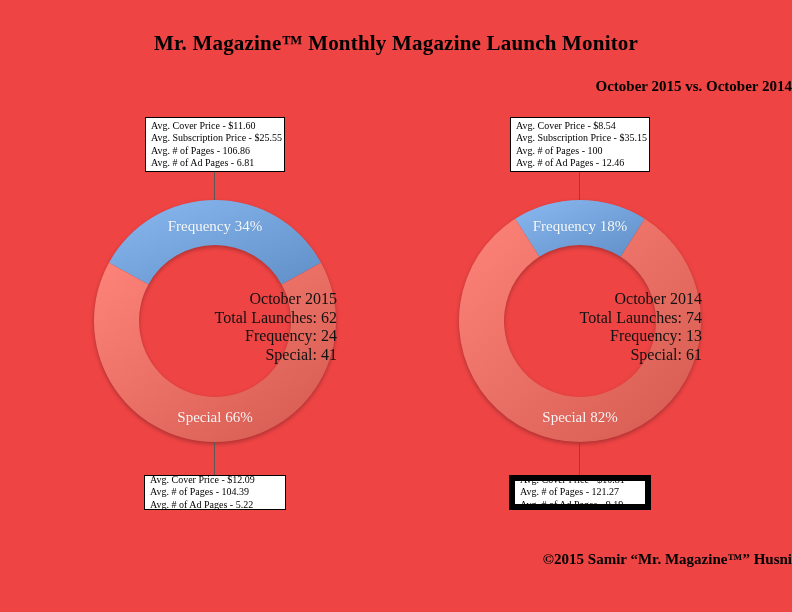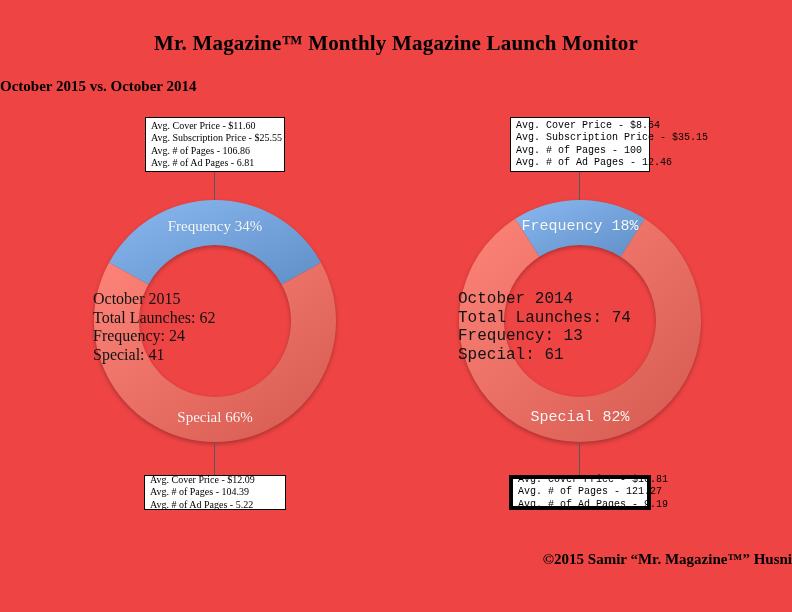--- a/index.html
+++ b/index.html
@@ -2,46 +2,46 @@
 <html><head>
 <meta charset="utf-8">
 <style>
   html,body{margin:0;padding:0;background:#fff;}
   .page{
     position:relative;width:792px;height:612px;background:#ef4444;
     font-family:"Liberation Serif","DejaVu Serif",serif;color:#000;overflow:hidden;
   }
   .title{position:absolute;top:31px;left:0;width:100%;text-align:center;
     font-size:21px;font-weight:bold;letter-spacing:.2px;}
-  .subtitle{position:absolute;top:78px;left:0;width:100%;text-align:left;
+  .subtitle{position:absolute;top:78px;left:0;width:100%;text-align:right;
     font-size:15px;font-weight:bold;}
   .chart{position:absolute;top:117px;width:244px;height:401px;}
   .chart-left{left:93px;}
-  .chart-right{left:458px;font-family:Liberation Mono, monospace;}
+  .chart-right{left:458px;}
   .info-box{
     position:absolute;left:50%;transform:translateX(-50%);
     border:1px solid #000;background:#fff;text-align:left;
     display:flex;flex-direction:column;justify-content:center;
     padding:2px 5px;box-sizing:border-box;z-index:2;
   }
   .top-box{top:0;width:140px;height:55px;}
   .bottom-box{top:358px;width:142px;height:35px;}
-  .bottom-box.selected{border:4px solid #000000;}
+  .bottom-box.selected{border:6px solid #000000;}
   .box-line{font-size:10px;line-height:12.2px;white-space:nowrap;}
   .connector{position:absolute;left:121px;width:1px;background:#595959;z-index:1;}
   .connector-top{top:55px;height:28px;}
   .connector-bottom{top:325px;height:33px;}
   .donut-wrap{position:absolute;top:82px;left:0;width:244px;height:244px;}
   svg.donut{position:absolute;left:0;top:0;filter:drop-shadow(0 2px 2px rgba(0,0,0,0.28));}
   .arc-label{position:absolute;left:0;width:100%;text-align:center;
     color:rgba(255,255,255,0.94);font-size:15px;text-shadow:0 0 1px rgba(0,0,0,0.12);}
   .arc-label-top{top:19px;}
   .arc-label-bottom{bottom:17px;}
   .center-text{position:absolute;left:0;top:calc(50% + 6px);width:100%;
-    transform:translateY(-50%);text-align:left;font-size:16px;line-height:18.5px;color:#111;}
+    transform:translateY(-50%);text-align:right;font-size:16px;line-height:18.5px;color:#111;}
   .footer{position:absolute;top:551px;left:0;width:100%;text-align:right;
     font-size:15px;font-weight:bold;}
 </style>
 </head>
 <body>
 
 <div class="page">
 
   <div class="title">Mr. Magazine™ Monthly Magazine Launch Monitor</div>
   <div class="subtitle">October 2015 vs. October 2014</div>

